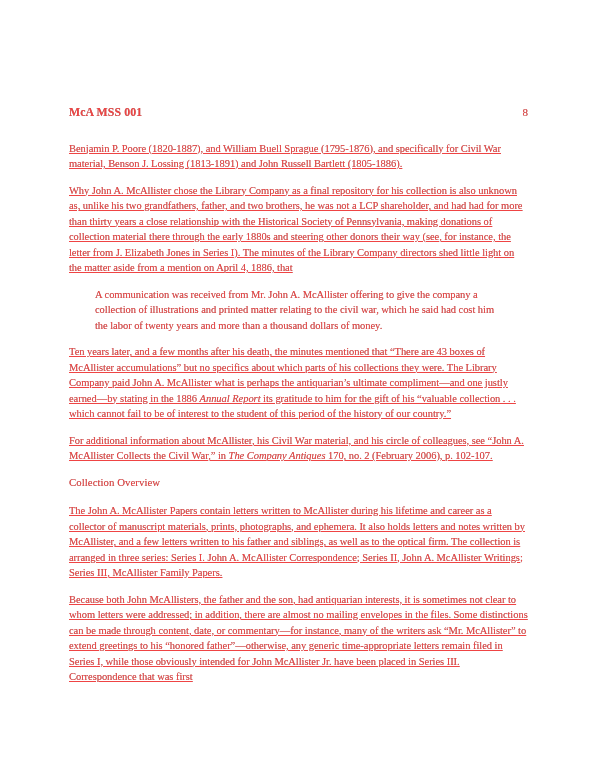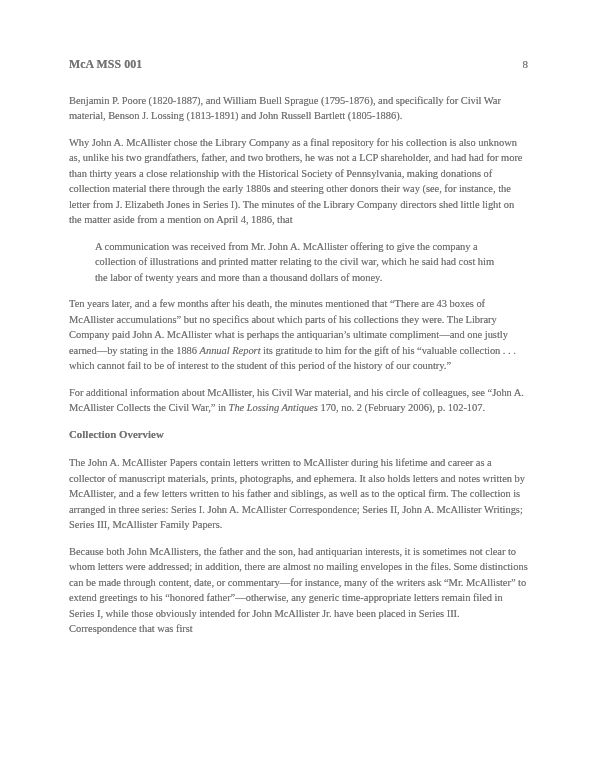--- a/index.html
+++ b/index.html
@@ -6,22 +6,23 @@
     margin: 0;
     padding: 0;
     background: #ffffff;
   }
   .page {
     position: relative;
     width: 600px;
     height: 724px;
     background: #ffffff;
     font-family: "Liberation Serif", serif;
-    color: #737373;
+    color: #ef4444;
     overflow: hidden;
+    margin-top: 48px;
   }
   .content {
     position: absolute;
     left: 69px;
     top: 57px;
     width: 459px;
     font-size: 10.5px;
     line-height: 15.5px;
     letter-spacing: -0.05px;
     text-align: left;
@@ -36,29 +37,30 @@
   .doc-id {
     font-weight: bold;
     font-size: 11.8px;
     letter-spacing: 0.1px;
   }
   .page-num {
     font-size: 11px;
   }
   .content p {
     margin: 0 0 11px 0;
+    text-decoration: underline;
   }
   blockquote {
     margin: 0 0 11px 26px;
     padding: 0;
     width: 412px;
   }
   h2.section-heading {
     font-size: 10.8px;
-    font-weight: bold;
+    font-weight: normal;
     margin: 3px 0 13px 0;
     letter-spacing: 0.05px;
   }
   .ital {
     font-style: italic;
     text-align: right;
   }
 </style>
 </head>
 <body>
@@ -72,21 +74,21 @@
     </div>
 
     <p>Benjamin P. Poore (1820-1887), and William Buell Sprague (1795-1876), and specifically for Civil War material, Benson J. Lossing (1813-1891) and John Russell Bartlett (1805-1886).</p>
 
     <p>Why John A. McAllister chose the Library Company as a final repository for his collection is also unknown as, unlike his two grandfathers, father, and two brothers, he was not a LCP shareholder, and had had for more than thirty years a close relationship with the Historical Society of Pennsylvania, making donations of collection material there through the early 1880s and steering other donors their way (see, for instance, the letter from J. Elizabeth Jones in Series I). The minutes of the Library Company directors shed little light on the matter aside from a mention on April 4, 1886, that</p>
 
     <blockquote>A communication was received from Mr. John A. McAllister offering to give the company a collection of illustrations and printed matter relating to the civil war, which he said had cost him the labor of twenty years and more than a thousand dollars of money.</blockquote>
 
     <p><span>Ten years later, and a few months after his death, the minutes mentioned that “There are 43 boxes of McAllister accumulations” but no specifics about which parts of his collections they were. The Library Company paid John A. McAllister what is perhaps the antiquarian’s ultimate compliment—and one justly earned—by stating in the 1886 </span><span class="ital">Annual Report</span><span> its gratitude to him for the gift of his “valuable collection . . . which cannot fail to be of interest to the student of this period of the history of our country.”</span></p>
 
-    <p><span>For additional information about McAllister, his Civil War material, and his circle of colleagues, see “John A. McAllister Collects the Civil War,” in </span><span class="ital">The Lossing Antiques</span><span> 170, no. 2 (February 2006), p. 102-107.</span></p>
+    <p><span>For additional information about McAllister, his Civil War material, and his circle of colleagues, see “John A. McAllister Collects the Civil War,” in </span><span class="ital">The Company Antiques</span><span> 170, no. 2 (February 2006), p. 102-107.</span></p>
 
     <h2 class="section-heading">Collection Overview</h2>
 
     <p>The John A. McAllister Papers contain letters written to McAllister during his lifetime and career as a collector of manuscript materials, prints, photographs, and ephemera. It also holds letters and notes written by McAllister, and a few letters written to his father and siblings, as well as to the optical firm. The collection is arranged in three series: Series I. John A. McAllister Correspondence; Series II, John A. McAllister Writings; Series III, McAllister Family Papers.</p>
 
     <p>Because both John McAllisters, the father and the son, had antiquarian interests, it is sometimes not clear to whom letters were addressed; in addition, there are almost no mailing envelopes in the files. Some distinctions can be made through content, date, or commentary—for instance, many of the writers ask “Mr. McAllister” to extend greetings to his “honored father”—otherwise, any generic time-appropriate letters remain filed in Series I, while those obviously intended for John McAllister Jr. have been placed in Series III. Correspondence that was first</p>
 
   </div>
 </div>
 

